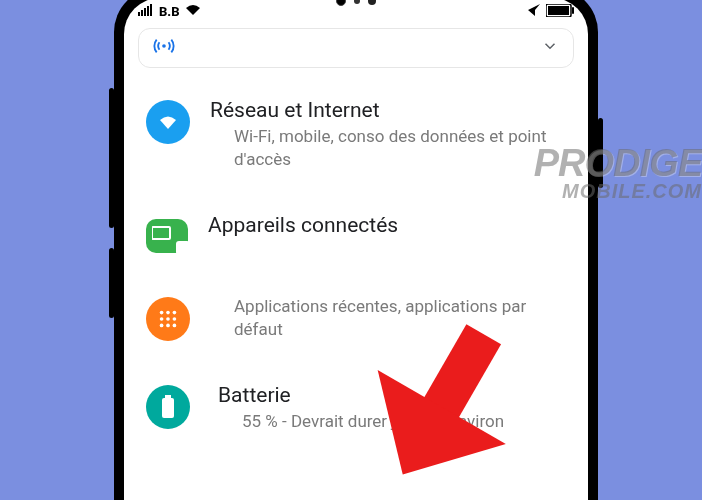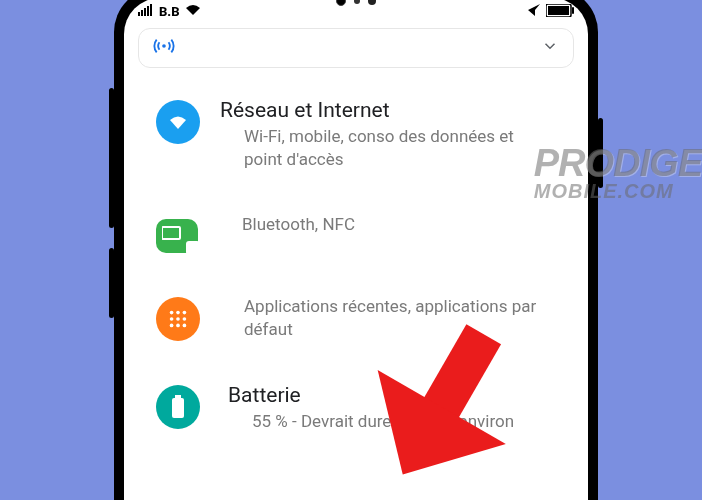--- a/index.html
+++ b/index.html
@@ -69,21 +69,21 @@
     margin: 6px 14px 14px 14px;
     border: 1px solid #e6e6e6;
     border-radius: 12px;
     height: 40px;
     display: flex;
     align-items: center;
     justify-content: space-between;
     padding: 0 14px;
   }
 
-  .list { padding: 0 22px; }
+  .list { padding: 0 12px; }
   .row {
     display: flex;
     align-items: flex-start;
     gap: 20px;
     padding: 16px 10px 26px 10px;
   }
   .icon-circle {
     width: 44px;
     height: 44px;
     border-radius: 50%;
@@ -112,21 +112,21 @@
     font-size: 17px;
     color: #7a7a7a;
     line-height: 1.35;
     margin-left: 24px;
   }
 
   .watermark {
     position: absolute;
     right: 0;
     top: 146px;
-    text-align: left;
+    text-align: right;
     color: rgba(106,106,106,0.52);
     font-family: Arial, sans-serif;
     pointer-events: none;
   }
   .watermark .line1 {
     font-size: 38px;
     font-weight: 700;
     letter-spacing: -1px;
     font-style: italic;
     line-height: 0.9;
@@ -227,21 +227,21 @@
       </div>
 
       <div class="row">
         <div class="icon-circle green">
           <svg width="26" height="18" viewBox="0 0 26 18" style="position:absolute;left:6px;top:6px;">
               <rect x="0" y="2" width="18" height="12" rx="1" fill="none" stroke="#fff" stroke-width="2"></rect>
             </svg>
           <span class="inner-sq"></span>
         </div>
         <div class="row-text">
-          <div class="row-sub">Bluetooth, NFC</div>
+          <div class="row-title">Appareils connectés</div>
         </div>
       </div>
 
       <div class="row">
         <div class="icon-circle orange">
           <svg width="22" height="22" viewBox="0 0 24 24">
             <circle cx="5" cy="5" r="2" fill="#fff"></circle>
               <circle cx="12" cy="5" r="2" fill="#fff"></circle>
               <circle cx="19" cy="5" r="2" fill="#fff"></circle>
             <circle cx="5" cy="12" r="2" fill="#fff"></circle>

